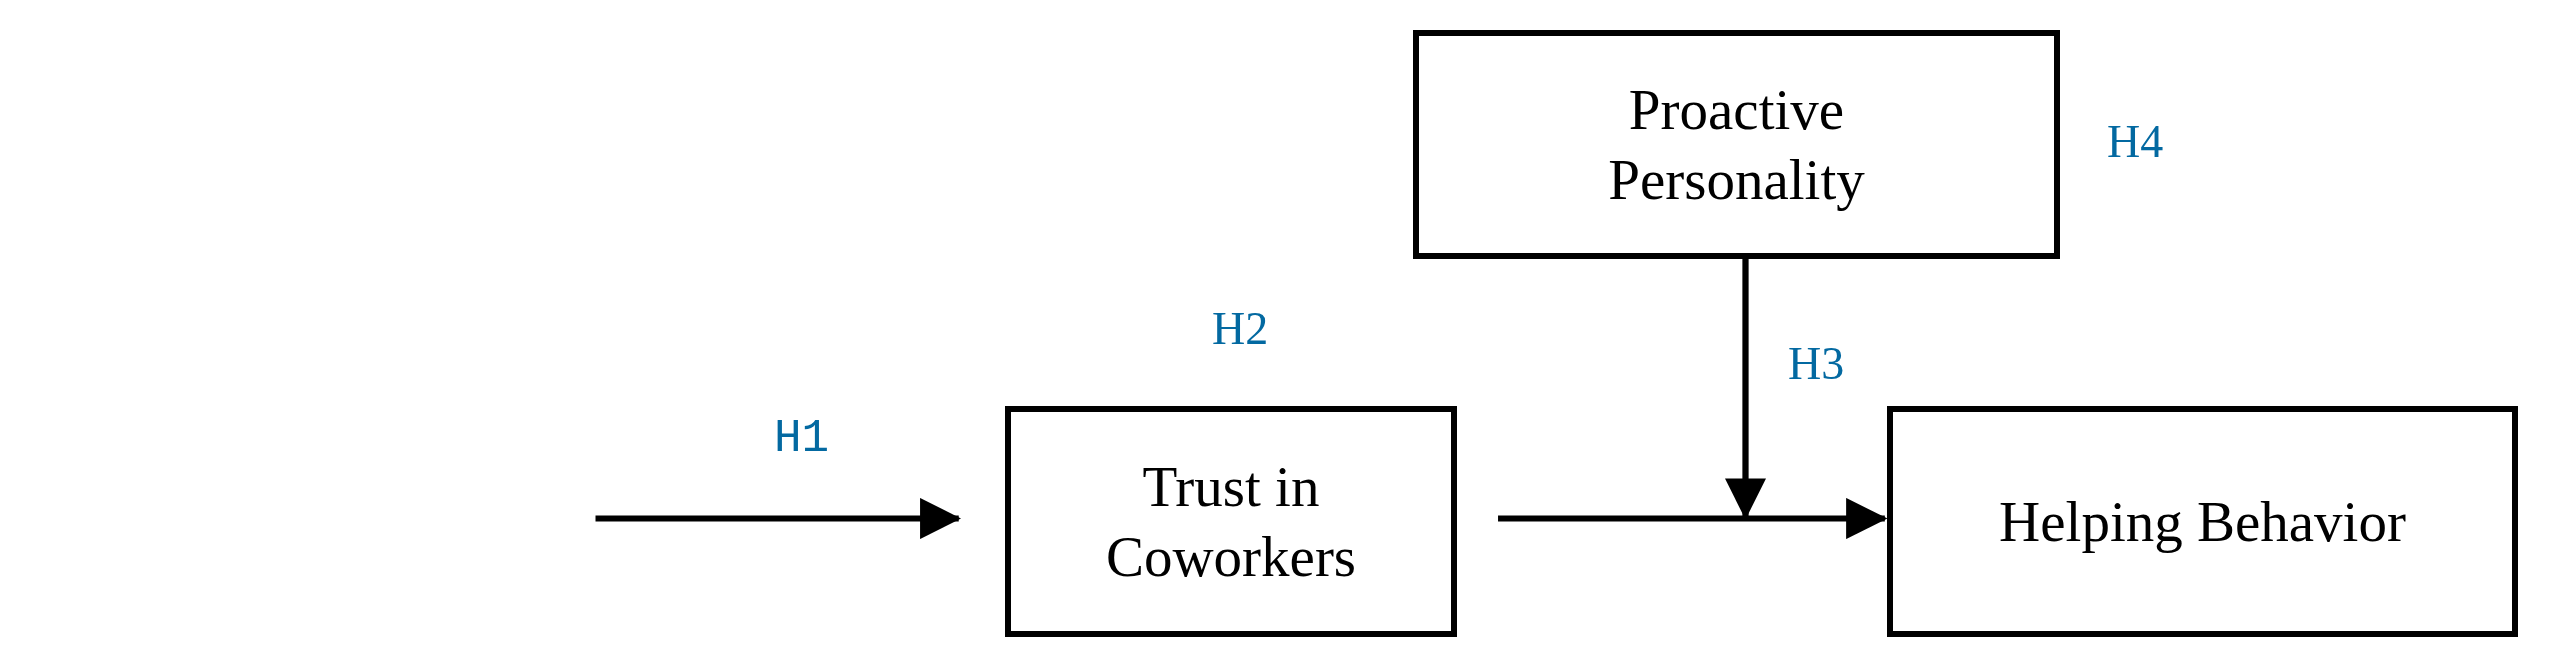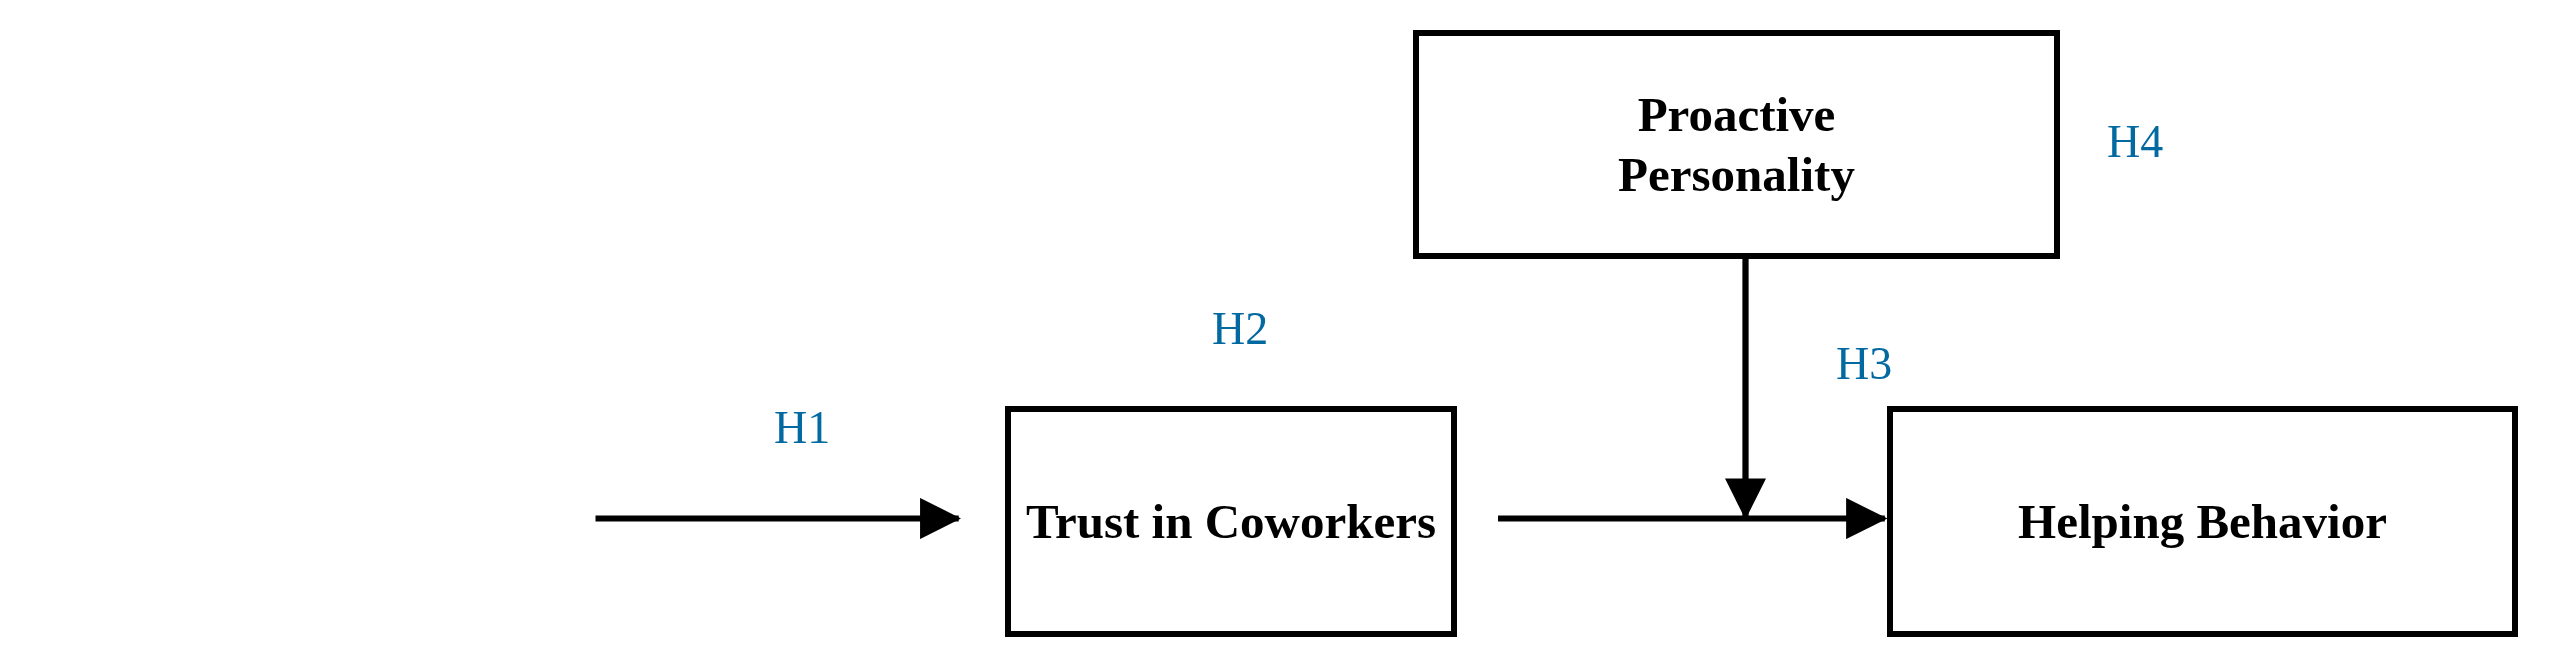--- a/index.html
+++ b/index.html
@@ -23,27 +23,26 @@
     box-sizing: border-box;
     background: #ffffff;
     border: 6.2px solid #000000;
     display: flex;
     align-items: center;
     justify-content: center;
     text-align: center;
   }
   .node-label {
     font-family: "Liberation Serif", "DejaVu Serif", serif;
-    font-size: 49px;
+    font-size: 57px;
     line-height: 1.22;
     color: #000000;
     letter-spacing: 0px;
     white-space: pre-line;
     padding: 0 9.7px;
-    font-weight: bold;
   }
 
   #box-communication-visibility {
     left: 21px;  top: 406px;
     width: 574px; height: 231px;
   }
   #box-trust-in-coworkers {
     left: 961px; top: 406px;
     width: 452px; height: 231px; margin-left: 44px;
   }
@@ -58,23 +57,23 @@
 
   
   .path-label {
     position: absolute;
     font-family: "Liberation Serif", "DejaVu Serif", serif;
     font-size: 46px;
     line-height: 1;
     color: #0369a1;
     white-space: nowrap;
   }
-  #label-h1 { left: 774px; top: 405px; }
+  #label-h1 { left: 774px; top: 416px; font-family: Liberation Mono, monospace; }
   #label-h2 { left: 1212px; top: 306px; }
-  #label-h3 { left: 1788px; top: 341px; margin-left: 48px; }
+  #label-h3 { left: 1788px; top: 341px; }
   #label-h4 { left: 2107px; top: 119px; }
 
   
   #connectors {
     position: absolute;
     left: 0; top: 0;
     width: 2576px;
     height: 671px;
     pointer-events: none;
   }

